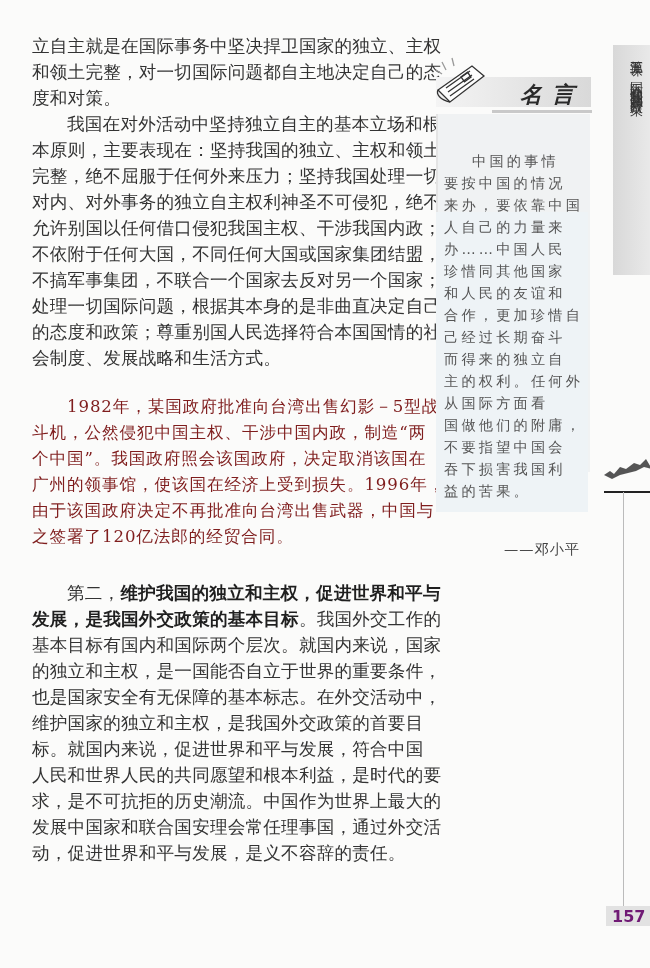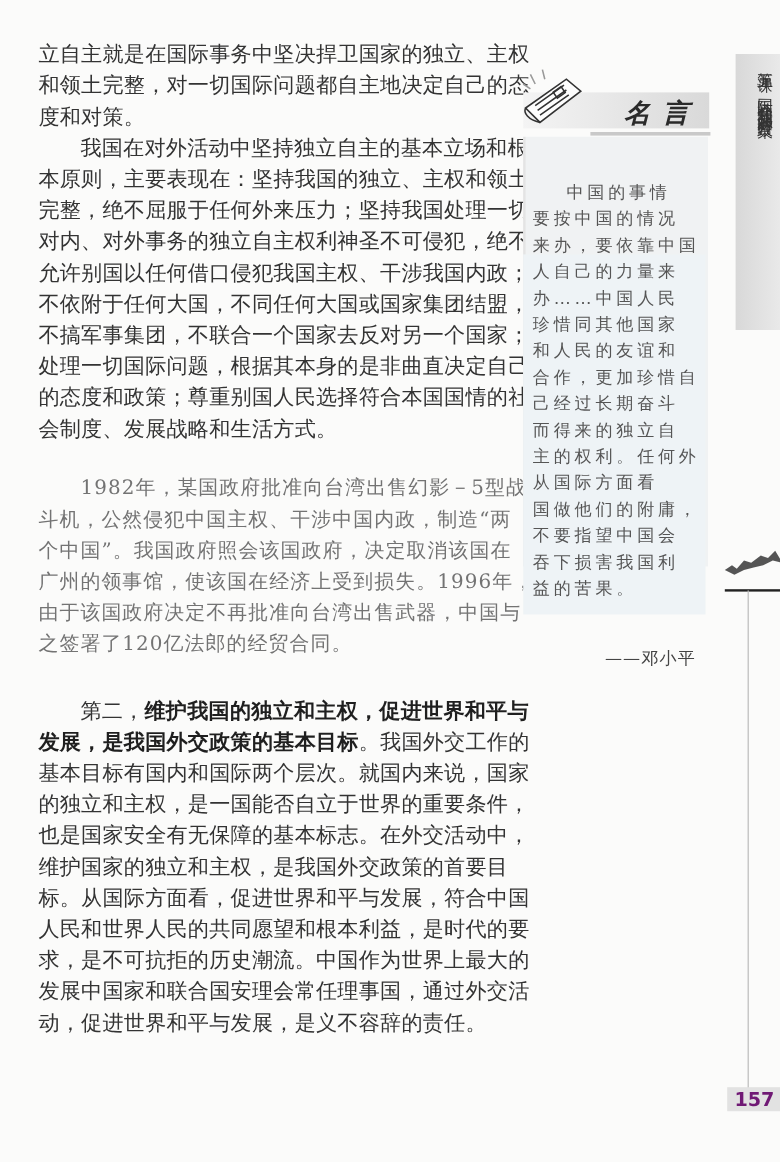--- a/index.html
+++ b/index.html
@@ -15,21 +15,21 @@
   .line {
     font-size: 17.6px; line-height: 26px; height: 26px;
     white-space: nowrap; letter-spacing: 0.2px;
     font-family: "DejaVu Sans", "Liberation Sans", sans-serif;
     color: #333;
   }
   .indent { padding-left: 35px; }
   .gap { height: 23px; }
   .case .line {
     font-family: "DejaVu Serif", "Liberation Serif", serif;
-    font-size: 16.6px; letter-spacing: 0.9px; color: #737373;
+    font-size: 16.6px; letter-spacing: 0.9px; color: #7f1d1d;
   }
   .case { margin-top: 0; }
   b { font-weight: bold; color: #1f1f1f; }
 
   
   .quote {
     position: absolute; left: 432px; top: 52px; width: 160px; height: 420px;
   }
   .quote-header {
     position: absolute; left: 4px; top: 25px; width: 155px; height: 30px;
@@ -119,21 +119,21 @@
     <div class="line">之签署了120亿法郎的经贸合同。</div>
   </div>
   <div class="gap" style="height:30px"></div>
   <div>
     <div class="line indent"><span>第二，</span><b>维护我国的独立和主权，促进世界和平与</b></div>
     <div class="line"><b>发展，是我国外交政策的基本目标</b><span>。我国外交工作的</span></div>
     <div class="line">基本目标有国内和国际两个层次。就国内来说，国家</div>
     <div class="line">的独立和主权，是一国能否自立于世界的重要条件，</div>
     <div class="line">也是国家安全有无保障的基本标志。在外交活动中，</div>
     <div class="line">维护国家的独立和主权，是我国外交政策的首要目</div>
-    <div class="line">标。从国际方面看，促进世界和平与发展，符合中国</div>
+    <div class="line">标。就国内来说，促进世界和平与发展，符合中国</div>
     <div class="line">人民和世界人民的共同愿望和根本利益，是时代的要</div>
     <div class="line">求，是不可抗拒的历史潮流。中国作为世界上最大的</div>
     <div class="line">发展中国家和联合国安理会常任理事国，通过外交活</div>
     <div class="line">动，促进世界和平与发展，是义不容辞的责任。</div>
   </div>
 </div>
 
 <div class="quote">
   <div class="quote-body"></div>
   <div class="quote-body-bluish"></div>

